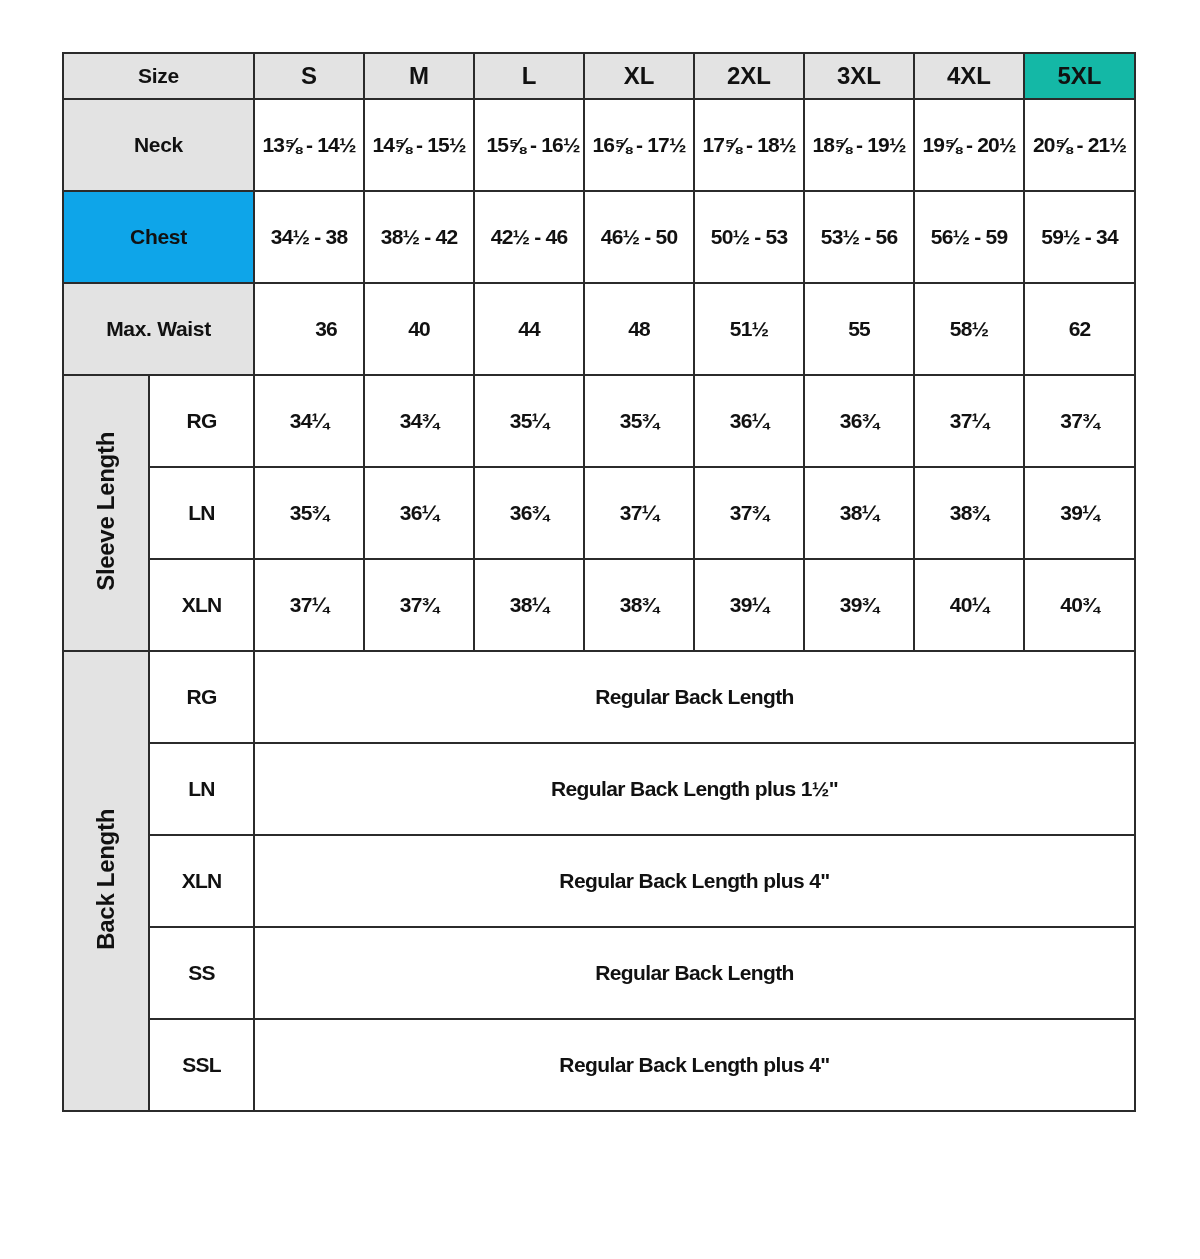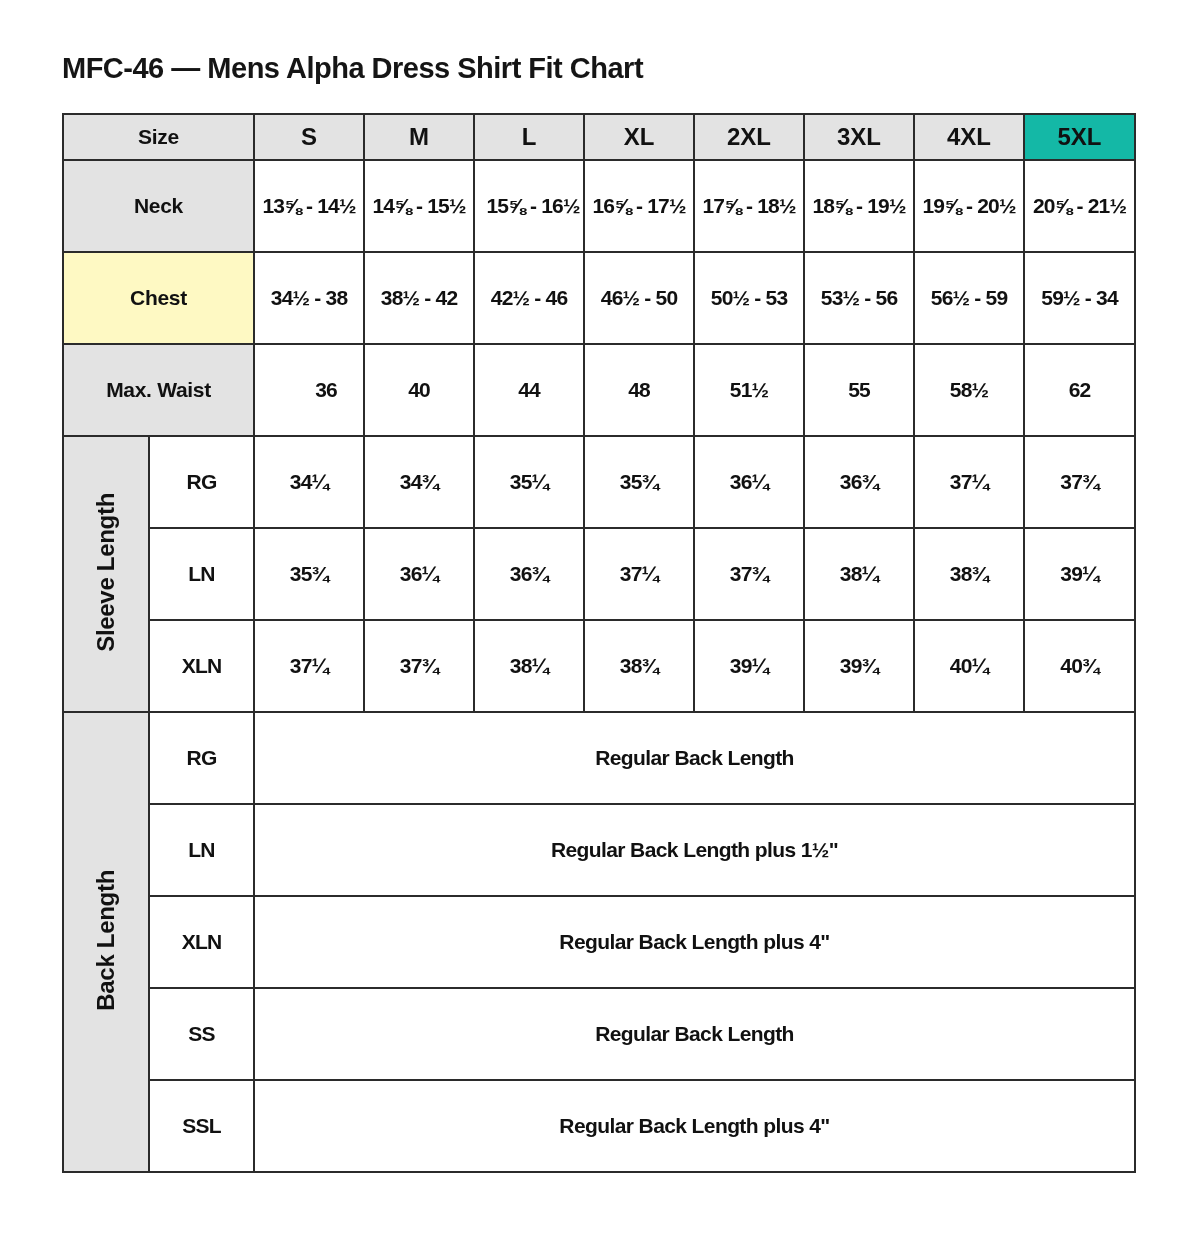--- a/index.html
+++ b/index.html
@@ -68,21 +68,20 @@
     font-weight: 700;
     font-size: 24px;
     letter-spacing: -0.3px;
     white-space: nowrap;
   }
 </style>
 </head>
 <body>
 
 <div class="wrap">
-  <h1 class="title">MFC-46 — Mens Alpha Dress Shirt Fit Chart</h1>
 
   <table class="fit">
     <colgroup>
       <col style="width:86px">
       <col style="width:105px">
       <col style="width:110px">
         <col style="width:110px">
         <col style="width:110px">
         <col style="width:110px">
       <col style="width:110px">
@@ -110,21 +109,21 @@
       <td class="val" style="border-color: rgb(43, 43, 43);">14⅝ - 15½</td>
       <td class="val" style="border-color: rgb(43, 43, 43); padding-left: 8px;">15⅝ - 16½</td>
       <td class="val" style="border-color: rgb(43, 43, 43); border-radius: 6px;">16⅝ - 17½</td>
       <td class="val" style="border-color: rgb(43, 43, 43);">17⅝ - 18½</td>
       <td class="val" style="border-color: rgb(43, 43, 43);">18⅝ - 19½</td>
       <td class="val" style="border-color: rgb(43, 43, 43);">19⅝ - 20½</td>
       <td class="val" style="border-color: rgb(43, 43, 43);">20⅝ - 21½</td>
     </tr>
 
     <tr class="row">
-      <td colspan="2" class="gray lbl" style="background: #fef9c3; border-color: rgb(43, 43, 43);">Chest</td>
+      <td colspan="2" class="gray lbl" style="background: #0ea5e9; border-color: rgb(43, 43, 43);">Chest</td>
       <td class="val" style="border-color: rgb(43, 43, 43);">34½ - 38</td>
       <td class="val" style="border-color: rgb(43, 43, 43);">38½ - 42</td>
       <td class="val" style="border-color: rgb(43, 43, 43);">42½ - 46</td>
       <td class="val" style="border-color: rgb(43, 43, 43);">46½ - 50</td>
       <td class="val" style="border-color: rgb(43, 43, 43);">50½ - 53</td>
       <td class="val" style="border-color: rgb(43, 43, 43); margin-top: 20px;">53½ - 56</td>
       <td class="val" style="border-color: rgb(43, 43, 43);">56½ - 59</td>
       <td class="val" style="border-color: rgb(43, 43, 43);">59½ - 34</td>
     </tr>
 

